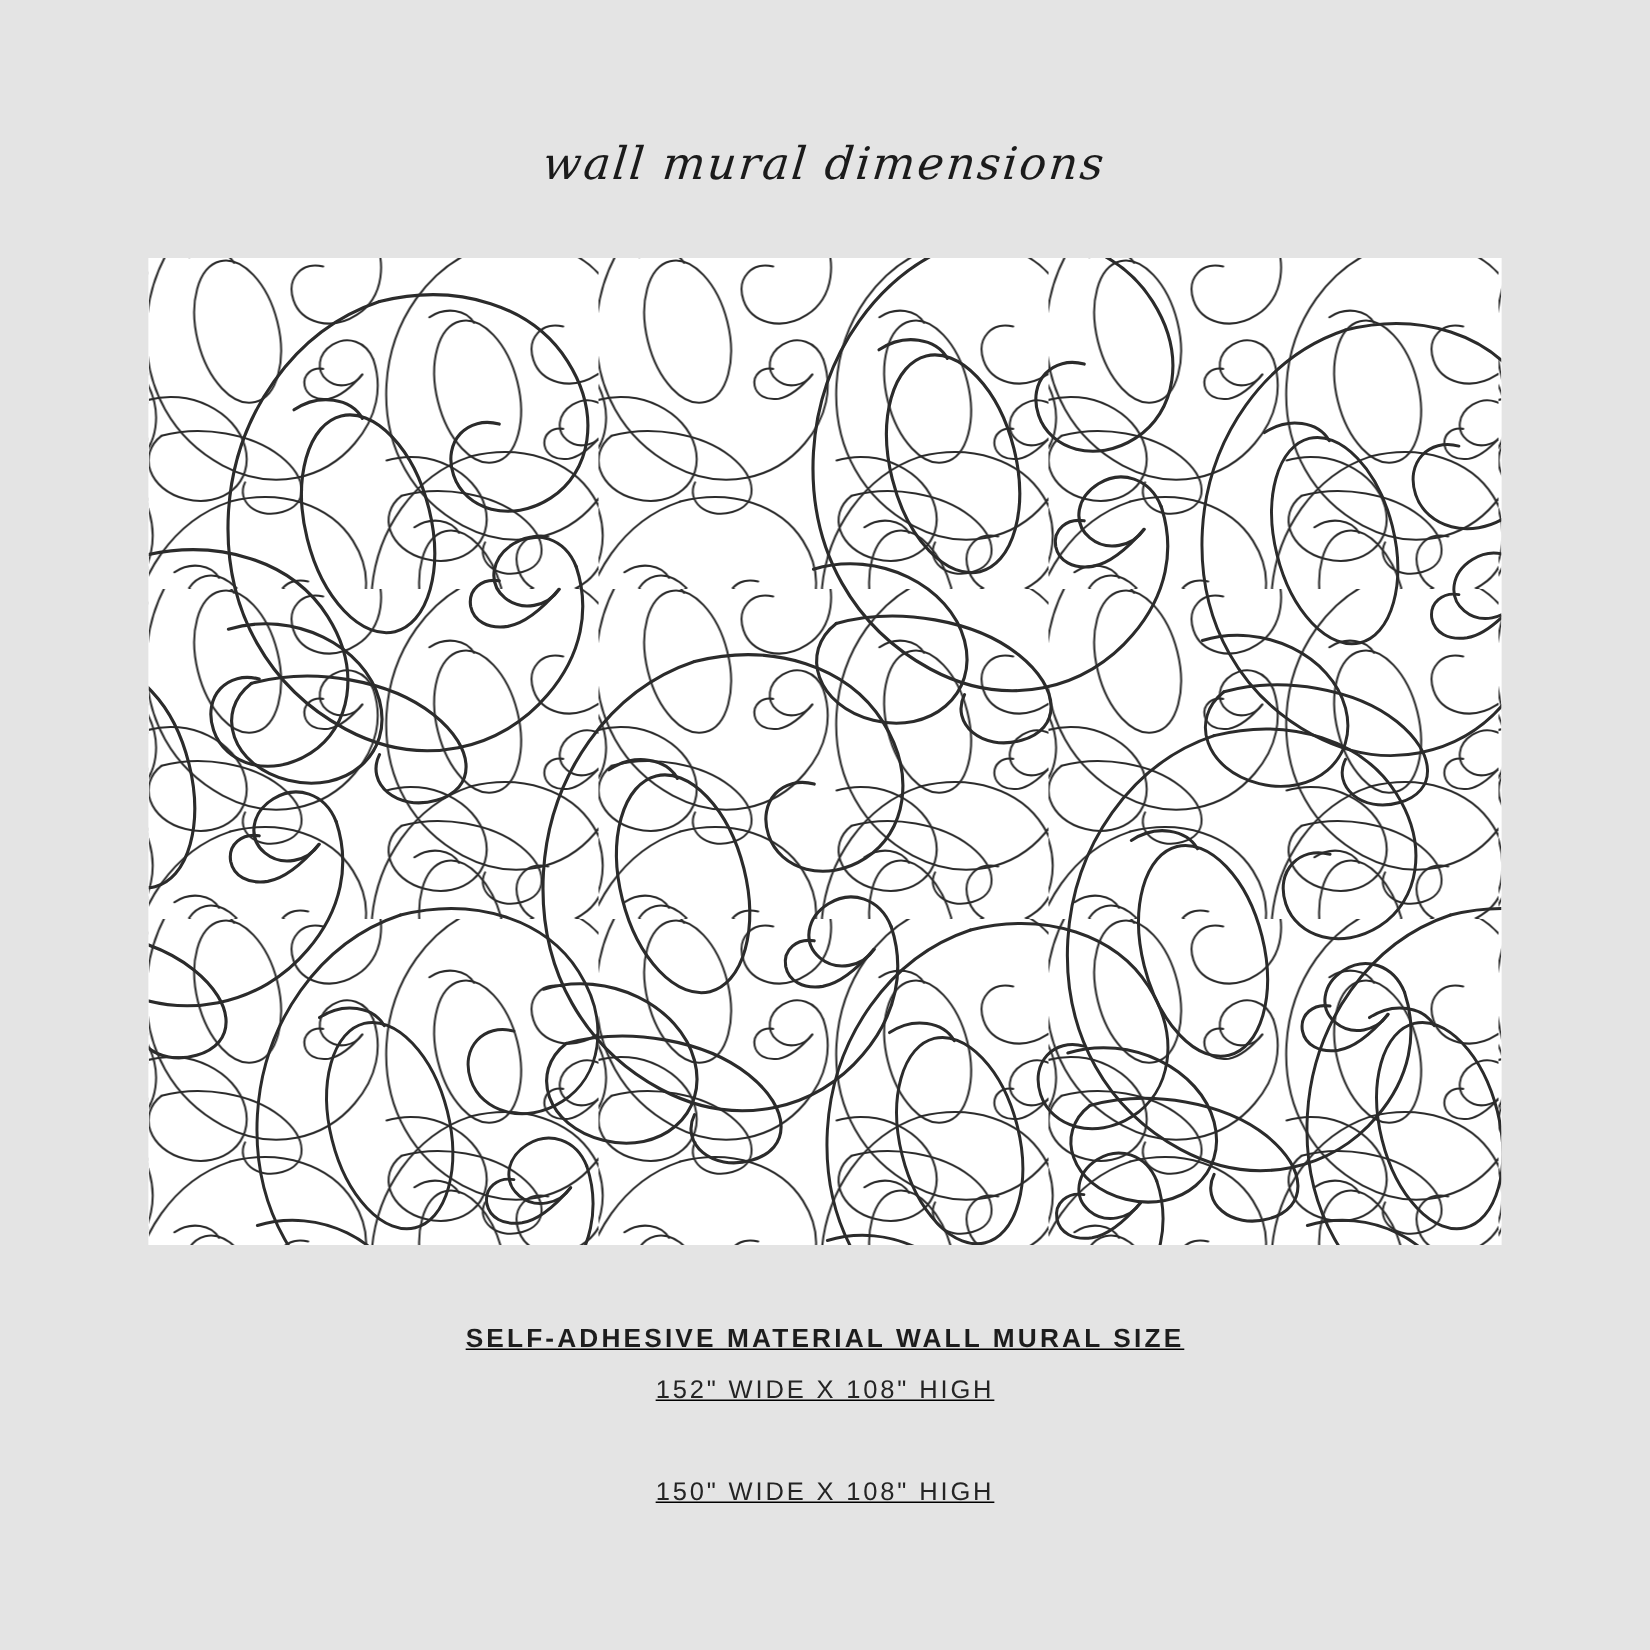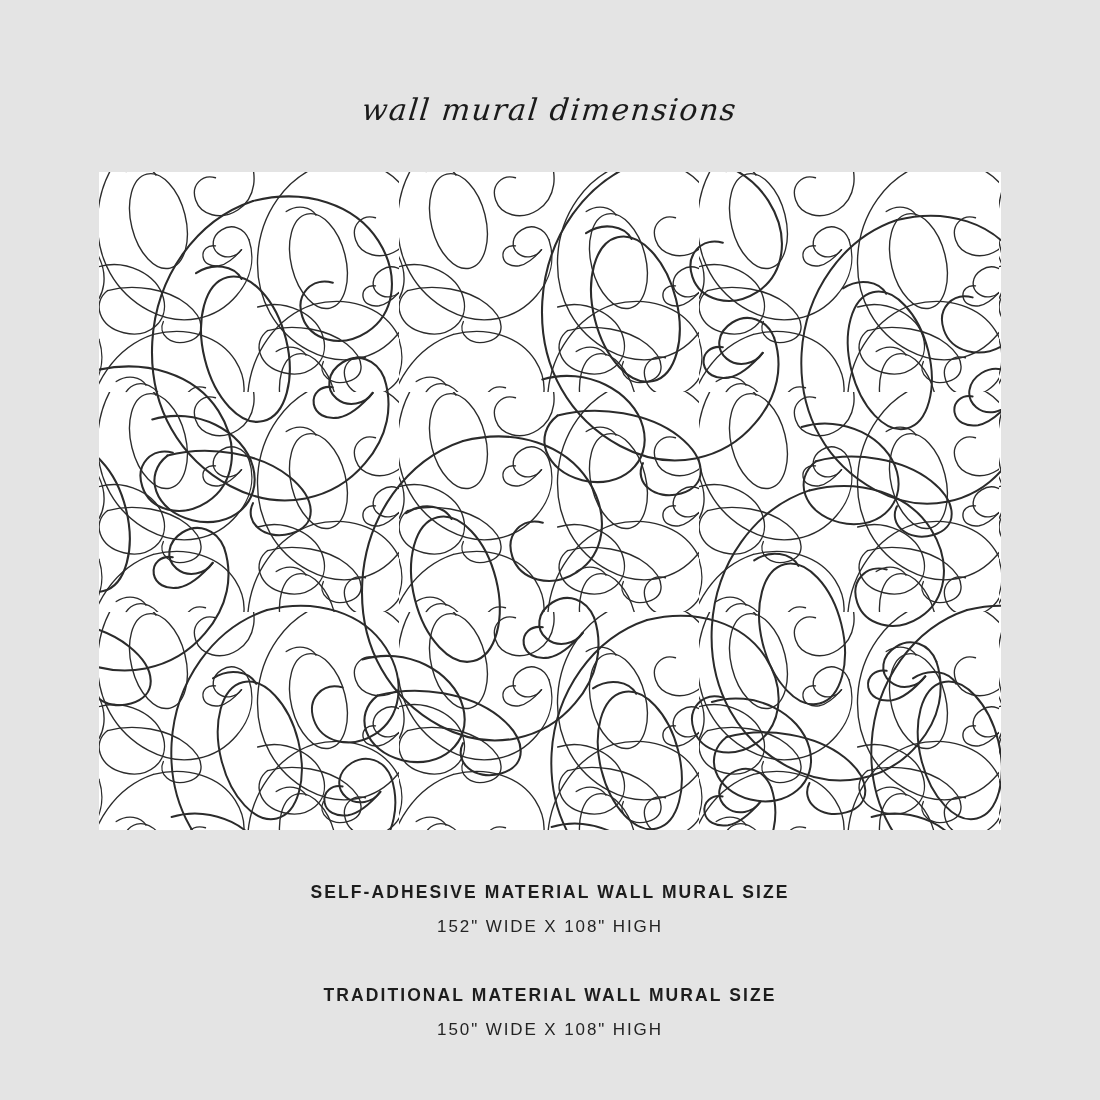--- a/index.html
+++ b/index.html
@@ -42,20 +42,21 @@
   }
   .mural-frame svg {
     display: block;
     width: 902px;
     height: 658px;
   }
   .specs {
     margin-top: 52px;
     width: 100%;
     text-align: center;
+    text-decoration: underline;
   }
   .spec-block + .spec-block {
     margin-top: 48px;
   }
   .spec-heading {
     font-size: 17.5px;
     letter-spacing: 2.1px;
     color: #1d1d1d;
     font-weight: 700;
   }
@@ -149,18 +150,17 @@
       </g>
     </svg>
   </div>
 
   <div class="specs">
     <div class="spec-block">
       <div class="spec-heading">SELF-ADHESIVE MATERIAL WALL MURAL SIZE</div>
       <div class="spec-value">152" WIDE  X  108" HIGH</div>
     </div>
     <div class="spec-block">
-      <div class="spec-heading">TRADITIONAL MATERIAL WALL MURAL SIZE</div>
       <div class="spec-value">150" WIDE  X  108" HIGH</div>
     </div>
   </div>
 
 </div>
 
 </body></html>

